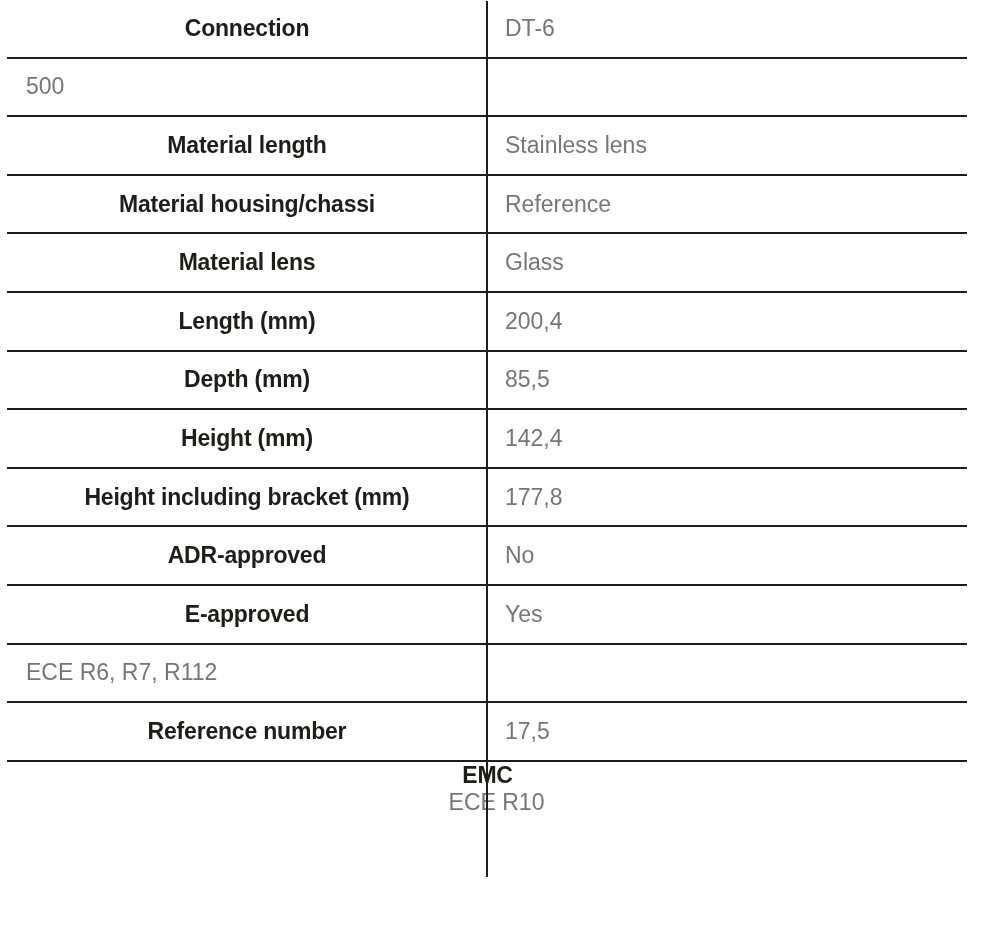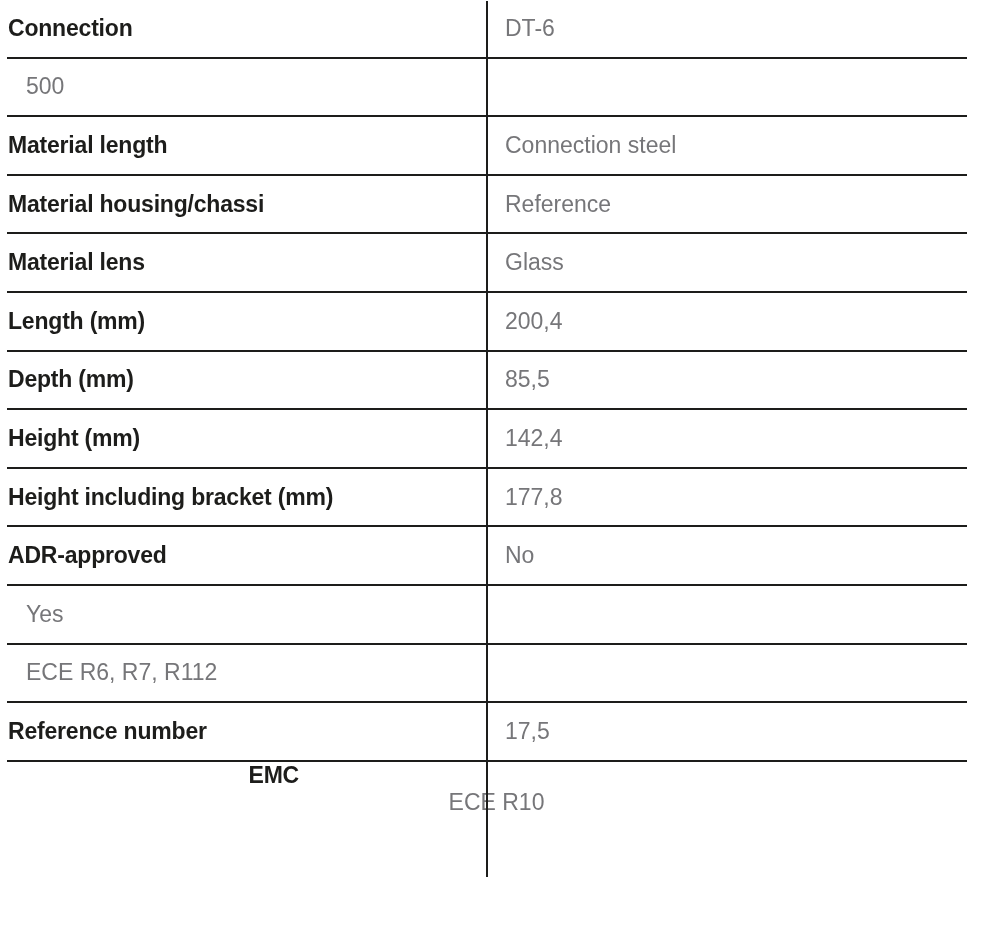--- a/index.html
+++ b/index.html
@@ -31,20 +31,21 @@
   }
   .spec-label {
     width: 479px;
     box-sizing: border-box;
     padding-left: 1px;
     font-size: 23px;
     font-weight: 700;
     letter-spacing: -0.2px;
     color: var(--label-color, #1d1d1b);
     white-space: nowrap;
+    text-align: center;
   }
   .spec-value {
     flex: 1;
     box-sizing: border-box;
     padding-left: 19px;
     font-size: 23px;
     font-weight: 400;
     color: var(--value-color, #767679);
     white-space: nowrap;
   }
@@ -65,21 +66,21 @@
 
   <div class="spec-row">
     <div class="spec-label">Connection</div>
     <div class="spec-value">DT-6</div>
   </div>
   <div class="spec-row">
     <div class="spec-value">500</div>
   </div>
   <div class="spec-row">
     <div class="spec-label">Material length</div>
-    <div class="spec-value">Connection steel</div>
+    <div class="spec-value">Stainless lens</div>
   </div>
   <div class="spec-row">
     <div class="spec-label">Material housing/chassi</div>
     <div class="spec-value">Reference</div>
   </div>
   <div class="spec-row">
     <div class="spec-label">Material lens</div>
     <div class="spec-value">Glass</div>
   </div>
   <div class="spec-row">
@@ -96,20 +97,21 @@
   </div>
   <div class="spec-row">
     <div class="spec-label">Height including bracket (mm)</div>
     <div class="spec-value">177,8</div>
   </div>
   <div class="spec-row">
     <div class="spec-label">ADR-approved</div>
     <div class="spec-value">No</div>
   </div>
   <div class="spec-row">
+    <div class="spec-label">E-approved</div>
     <div class="spec-value">Yes</div>
   </div>
   <div class="spec-row">
     <div class="spec-value">ECE R6, R7, R112</div>
   </div>
   <div class="spec-row">
     <div class="spec-label">Reference number</div>
     <div class="spec-value">17,5</div>
   </div>
   <div class="spec-row">

